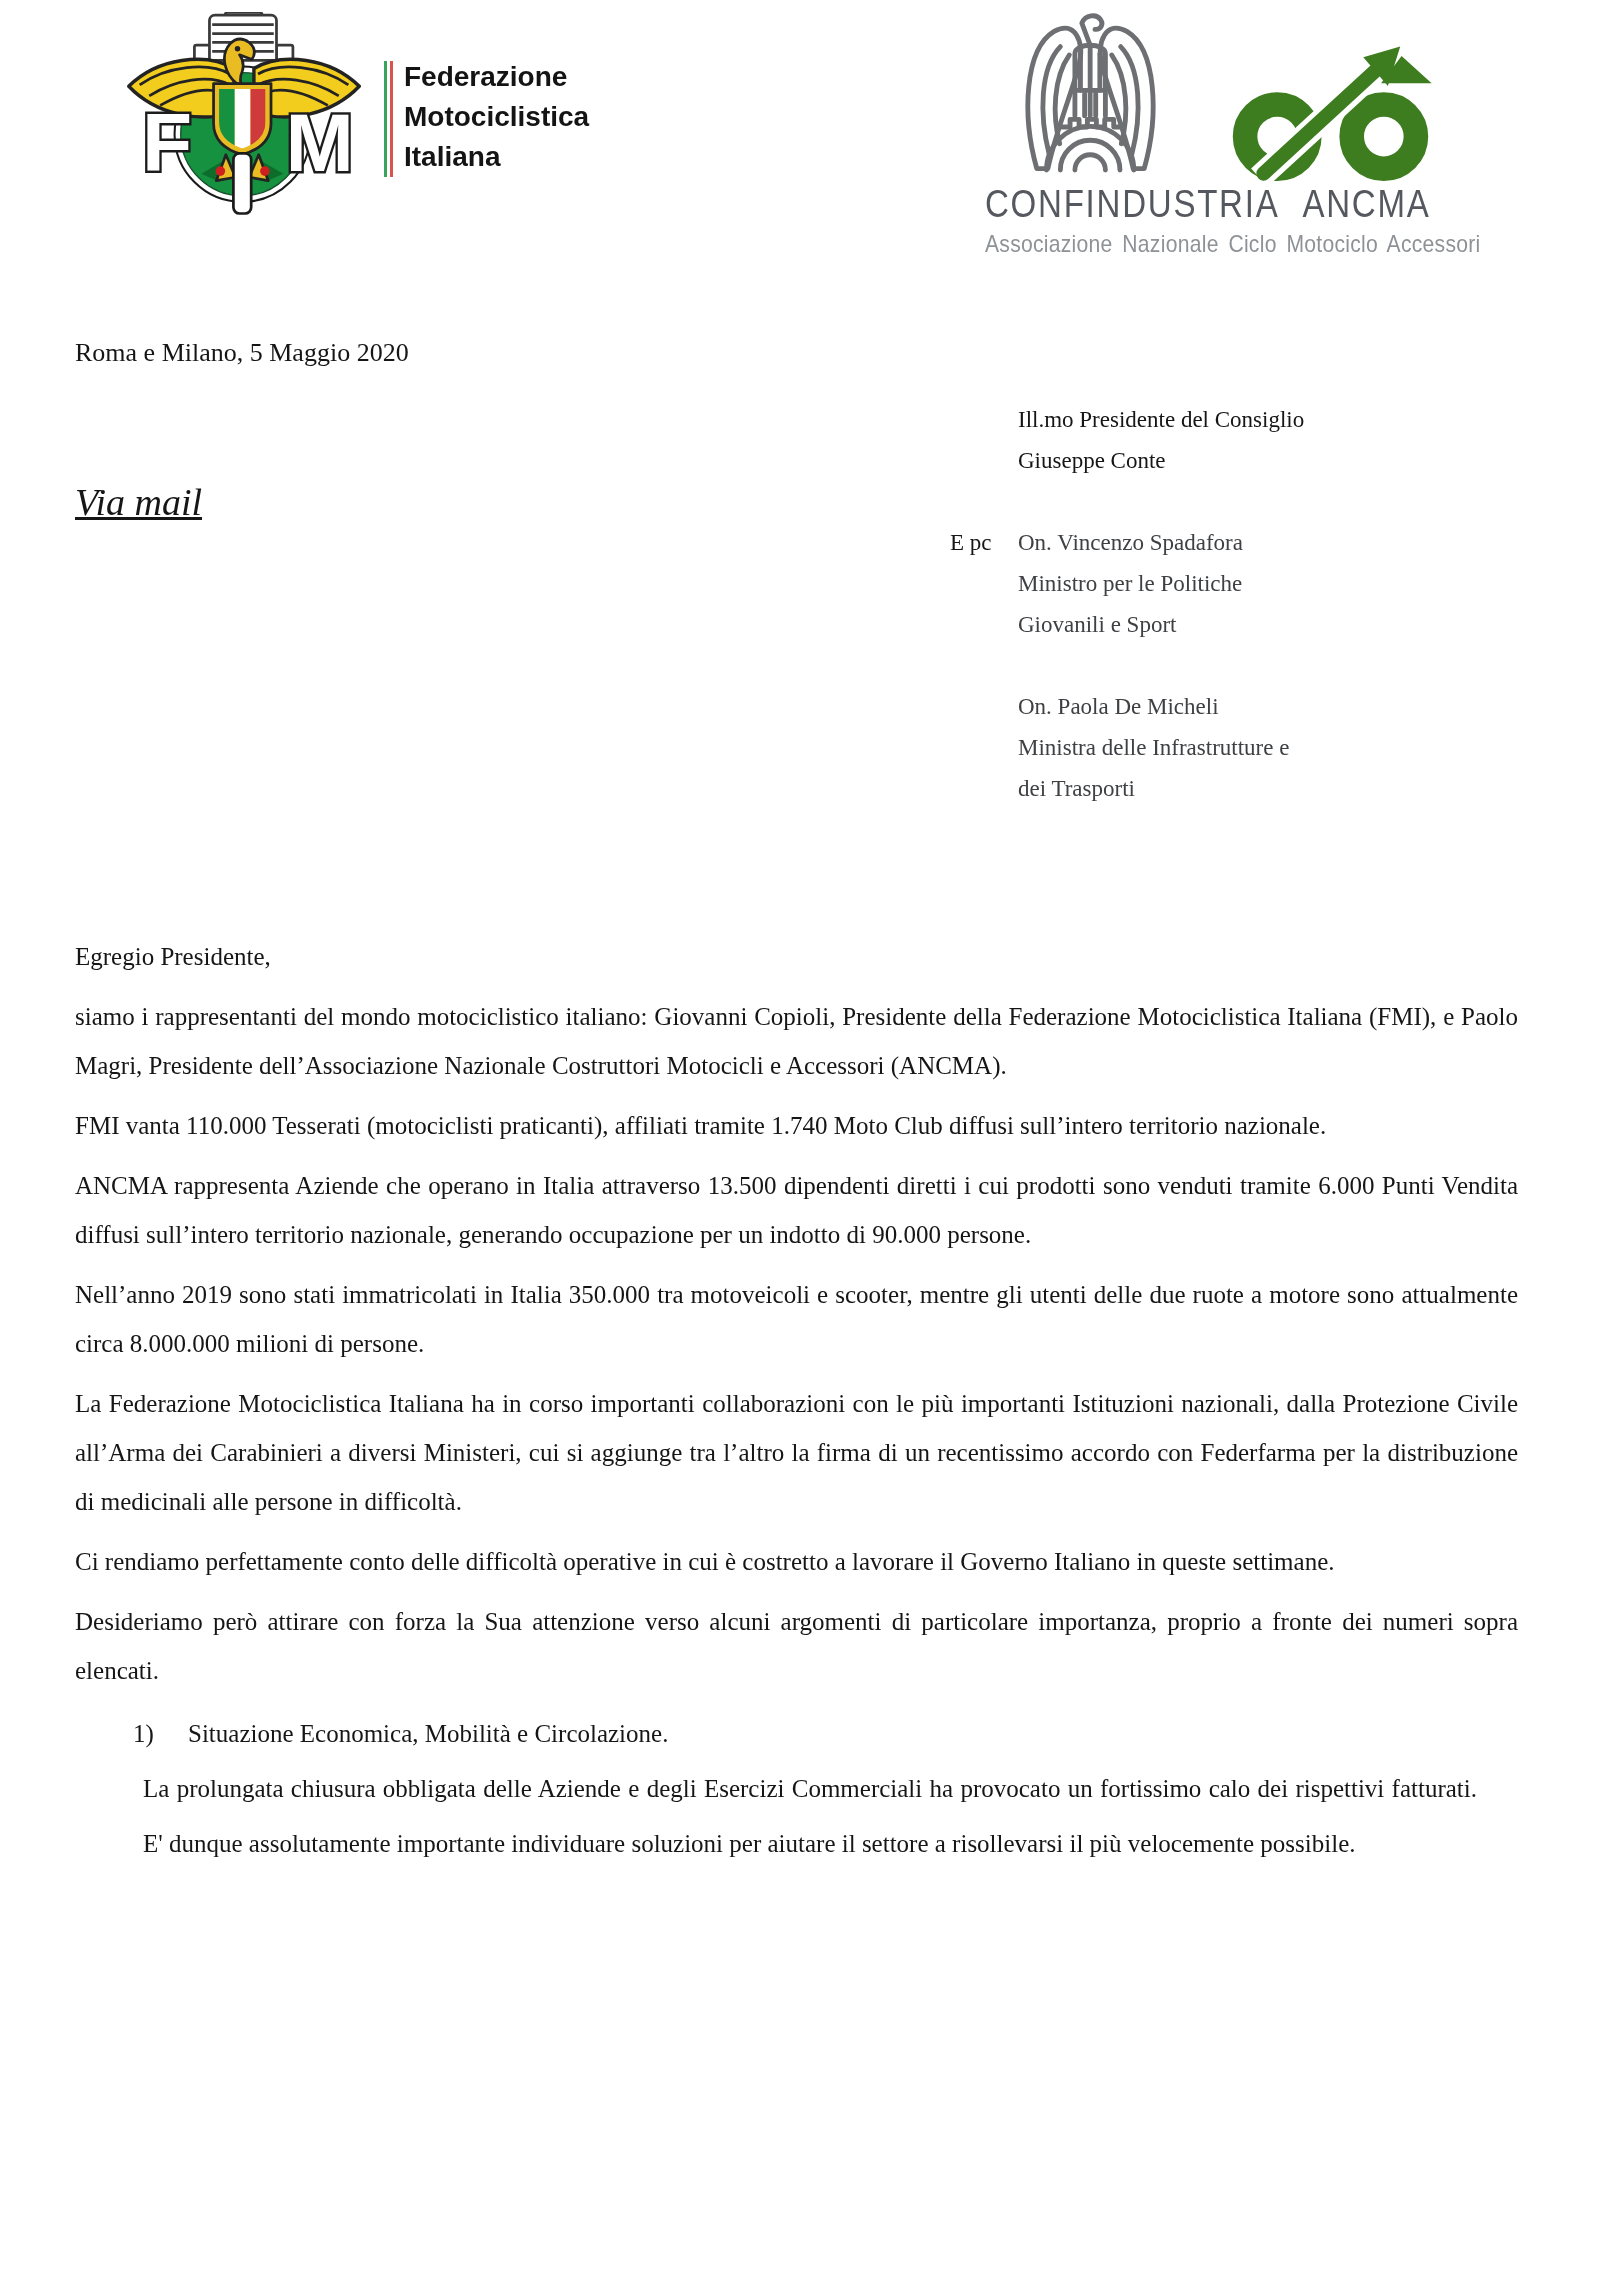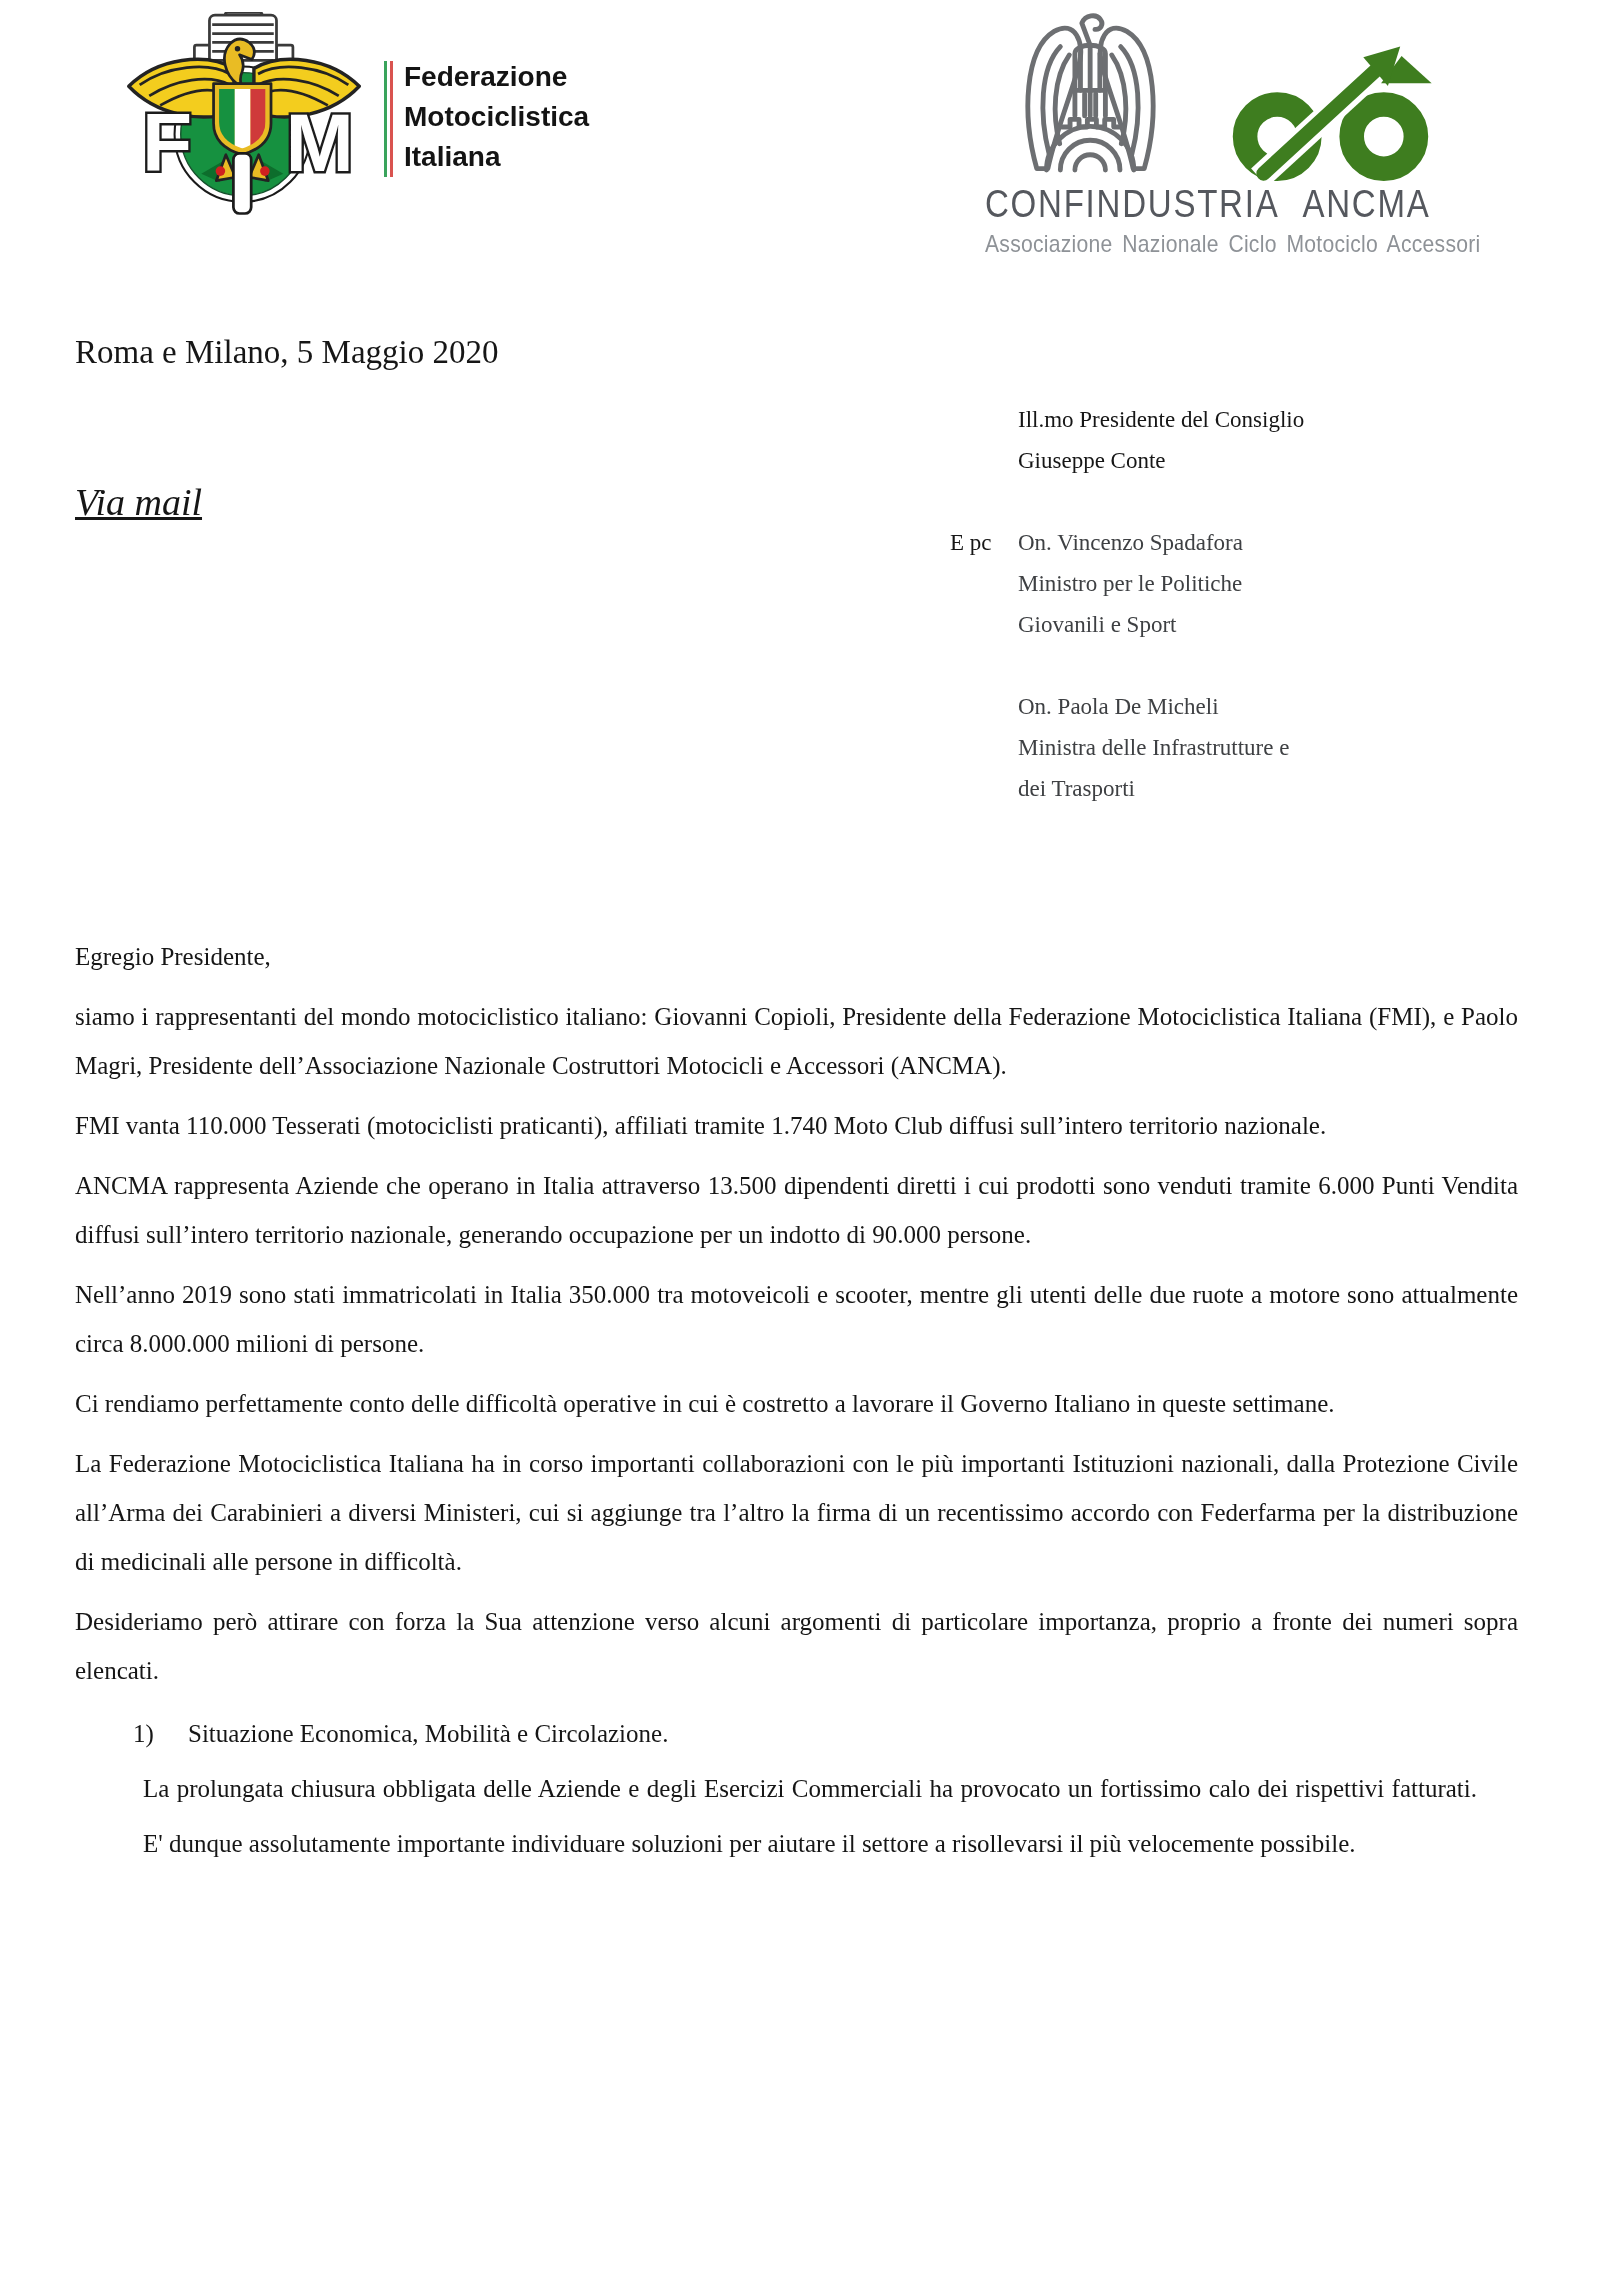--- a/index.html
+++ b/index.html
@@ -30,21 +30,21 @@
   .ancma-title{position:absolute;left:3.4px;top:176px;white-space:nowrap;
                font-family:"Liberation Sans",sans-serif;font-size:38px;font-weight:400;
                color:var(--ancma-title-gray,#55585e);letter-spacing:2px;word-spacing:18px;
                transform:scaleX(0.87);transform-origin:left top;}
   .ancma-subtitle{position:absolute;left:3.4px;top:223px;white-space:nowrap;
                font-family:"Liberation Sans",sans-serif;font-size:24px;font-weight:400;
                color:var(--ancma-subtitle-gray,#8e9297);letter-spacing:0.3px;word-spacing:4.1px;
                transform:scaleX(0.88);transform-origin:left top;}
 
   
-  .dateline{position:absolute;left:75px;top:332px;font-size:33px;line-height:41px;}
+  .dateline{position:absolute;left:75px;top:332px;font-size:26px;line-height:41px;}
   .via-mail{position:absolute;left:75px;top:482px;font-size:38px;line-height:41px;
             font-style:italic;text-decoration:underline;}
 
   .recipients{position:absolute;left:950px;top:399px;width:601px;font-size:23px;line-height:41px;}
   .recipients .line{padding-left:68px;}
   .recipients .blank{height:41px;}
   .recipients .cc-row{display:flex;}
   .recipients .cc-prefix{width:68px;flex:none;color:var(--body-text,#161616);}
   .recipients .gray{color:var(--cc-text,#3e4043);}
 
@@ -194,22 +194,22 @@
     <div class="line gray">Ministra delle Infrastrutture e</div>
     <div class="line gray">dei Trasporti</div>
   </div>
 
   <div class="letter-body">
     <p class="salutation">Egregio Presidente,</p>
     <p>siamo i rappresentanti del mondo motociclistico italiano: Giovanni Copioli, Presidente della Federazione Motociclistica Italiana (FMI), e Paolo Magri, Presidente dell’Associazione Nazionale Costruttori Motocicli e Accessori (ANCMA).</p>
     <p>FMI vanta 110.000 Tesserati (motociclisti praticanti), affiliati tramite 1.740 Moto Club diffusi sull’intero territorio nazionale.</p>
     <p>ANCMA rappresenta Aziende che operano in Italia attraverso 13.500 dipendenti diretti i cui prodotti sono venduti tramite 6.000 Punti Vendita diffusi sull’intero territorio nazionale, generando occupazione per un indotto di 90.000 persone.</p>
     <p>Nell’anno 2019 sono stati immatricolati in Italia 350.000 tra motoveicoli e scooter, mentre gli utenti delle due ruote a motore sono attualmente circa 8.000.000 milioni di persone.</p>
+    <p>La Federazione Motociclistica Italiana ha in corso importanti collaborazioni con le più importanti Istituzioni nazionali, dalla Protezione Civile all’Arma dei Carabinieri a diversi Ministeri, cui si aggiunge tra l’altro la firma di un recentissimo accordo con Federfarma per la distribuzione di medicinali alle persone in difficoltà.</p>
     <p>Ci rendiamo perfettamente conto delle difficoltà operative in cui è costretto a lavorare il Governo Italiano in queste settimane.</p>
-    <p>La Federazione Motociclistica Italiana ha in corso importanti collaborazioni con le più importanti Istituzioni nazionali, dalla Protezione Civile all’Arma dei Carabinieri a diversi Ministeri, cui si aggiunge tra l’altro la firma di un recentissimo accordo con Federfarma per la distribuzione di medicinali alle persone in difficoltà.</p>
     <p>Desideriamo però attirare con forza la Sua attenzione verso alcuni argomenti di particolare importanza, proprio a fronte dei numeri sopra elencati.</p>
 
     <div class="numbered-item">
       <div class="item-heading">
         <span class="item-number">1)</span><span>Situazione Economica, Mobilità e Circolazione.</span>
       </div>
       <div class="item-body">La prolungata chiusura obbligata delle Aziende e degli Esercizi Commerciali ha provocato un fortissimo calo dei rispettivi fatturati. E' dunque assolutamente importante individuare soluzioni per aiutare il settore a risollevarsi il più velocemente possibile.</div>
     </div>
   </div>
 

